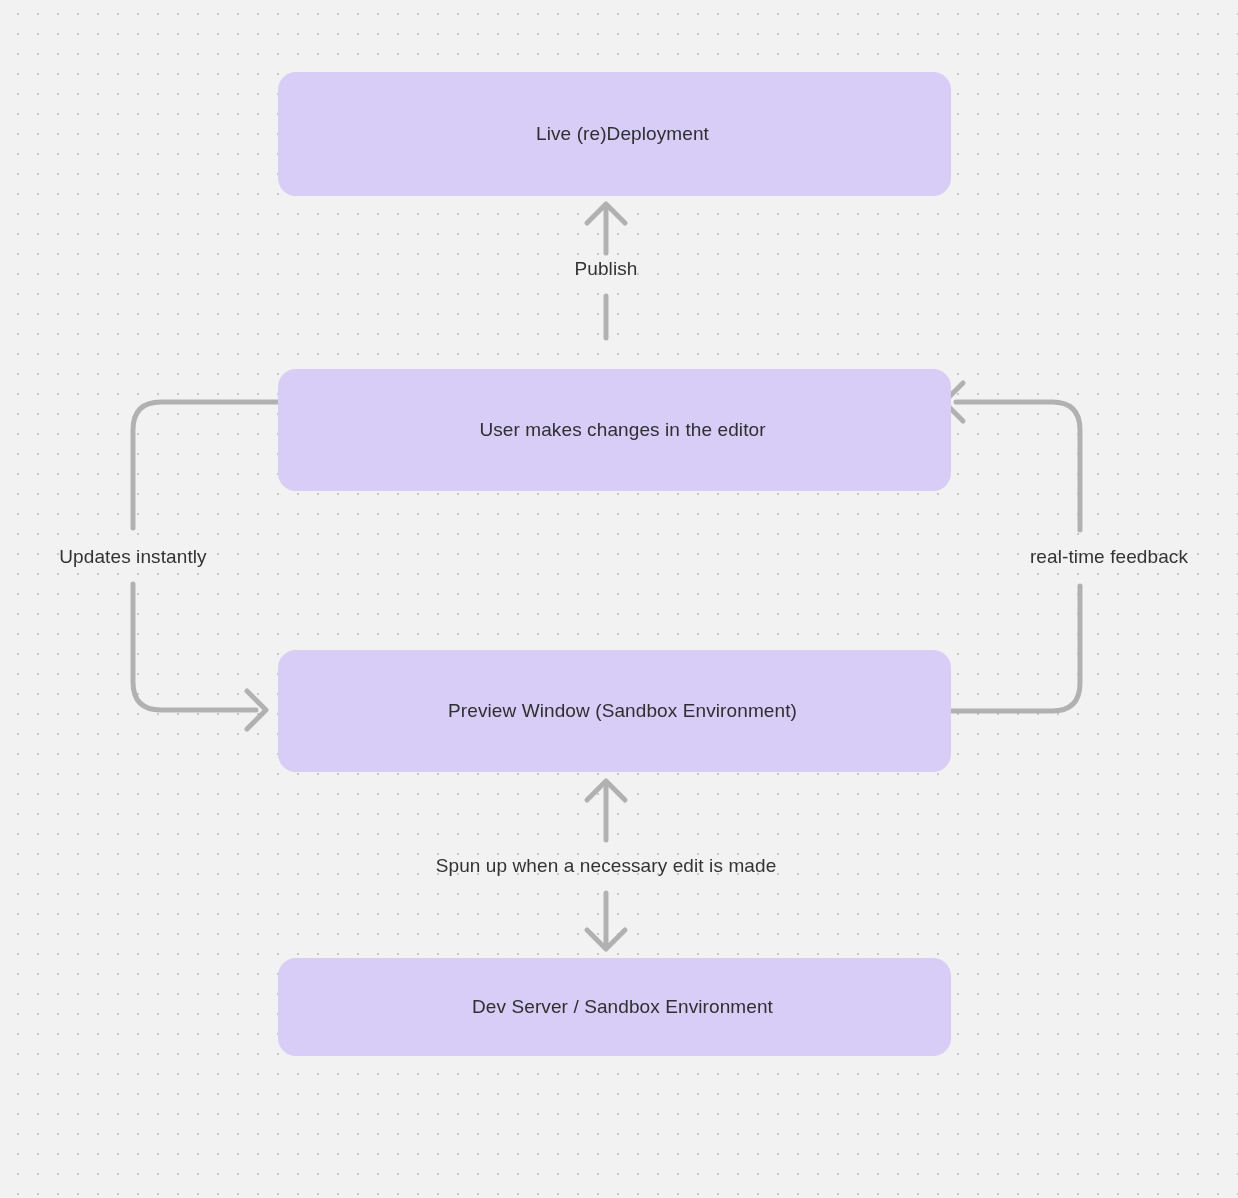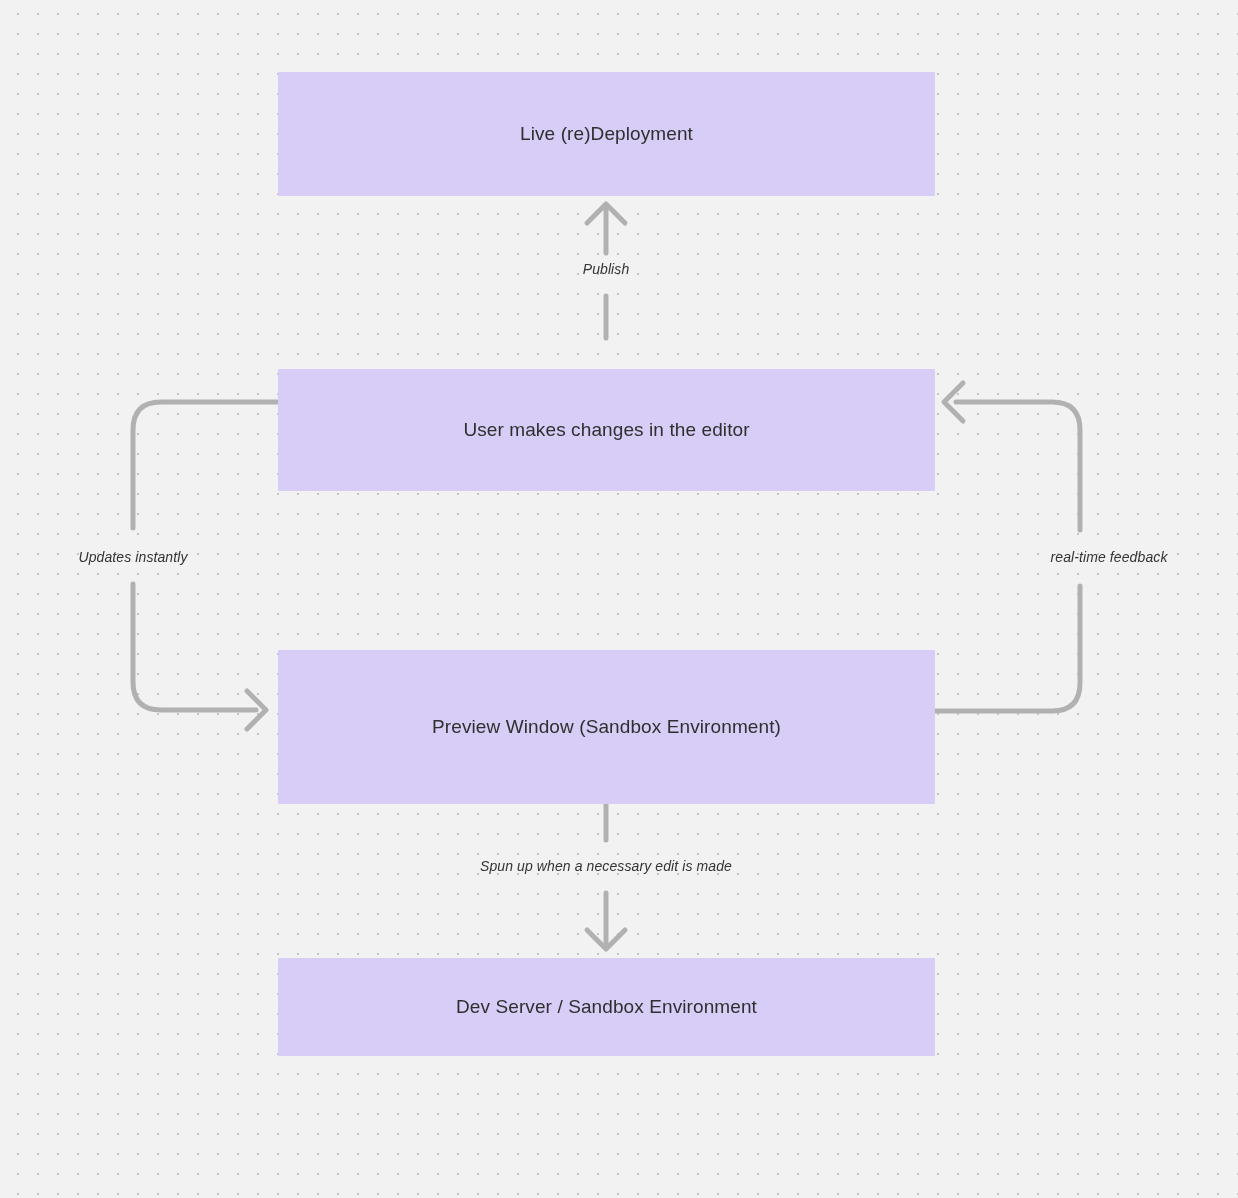--- a/index.html
+++ b/index.html
@@ -31,43 +31,43 @@
     stroke: #b1b1b1;
     stroke-width: 5;
     stroke-linecap: round;
     stroke-linejoin: round;
   }
   .node {
     position: absolute;
     left: 278px;
     width: 657px;
     background: #d7cdf6;
-    border-radius: 1px;
+    border-radius: 18px;
     display: flex;
     align-items: center;
     justify-content: center;
     text-align: center;
+    padding-left: 16px;
   }
   .node-label {
     font-size: 19px;
     color: #2f2f2f;
     letter-spacing: 0.1px;
   }
   .node-1 { top: 72px;  height: 124px; }
   .node-2 { top: 341px; height: 122px; margin-top: 28px; }
-  .node-3 { top: 650px; height: 154px; }
+  .node-3 { top: 650px; height: 122px; }
   .node-4 { top: 958px; height: 98px; }
   .edge-label {
     position: absolute;
     transform: translate(-50%, -50%);
-    font-size: 14px;
+    font-size: 19px;
     color: #333333;
     white-space: nowrap;
     letter-spacing: 0.1px;
-    font-style: italic;
   }
   .edge-label-publish  { left: 606px;  top: 269px; }
   .edge-label-updates  { left: 133px;  top: 557px; }
   .edge-label-realtime { left: 1078px; top: 557px; margin-left: 31px; }
   .edge-label-spunup   { left: 606px;  top: 866px; }
 </style>
 </head>
 <body>
 
 <div class="canvas">

